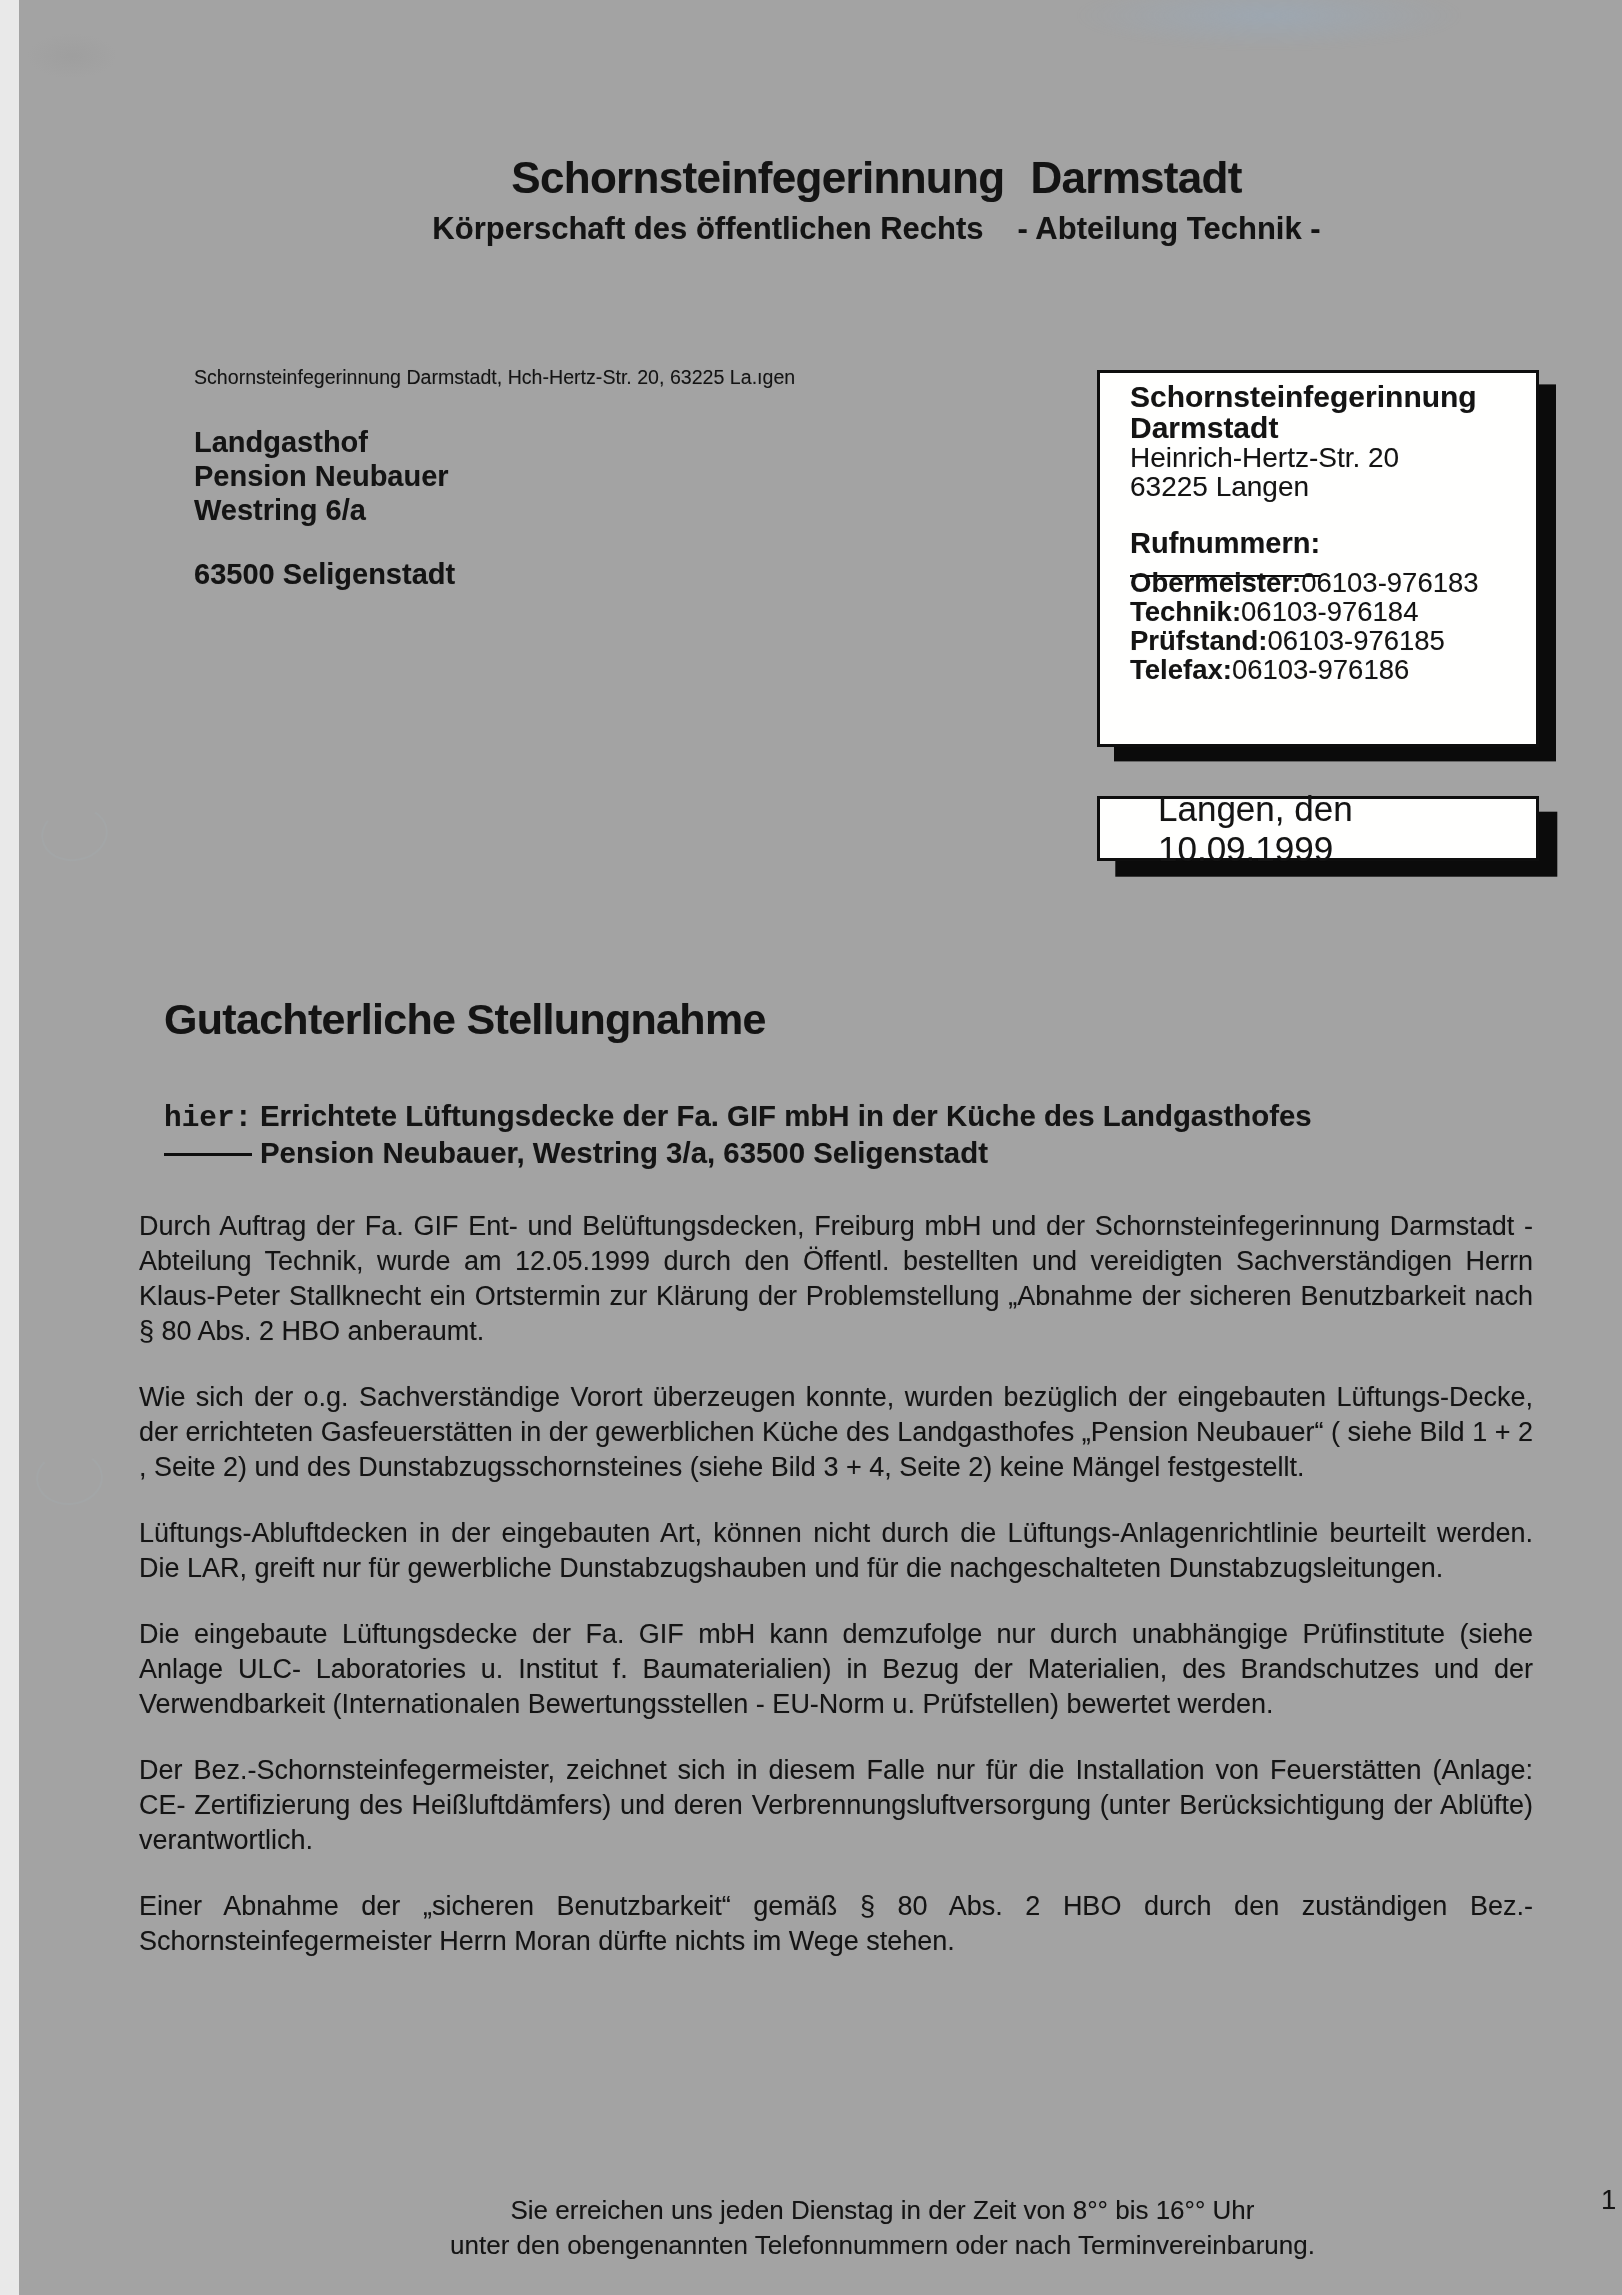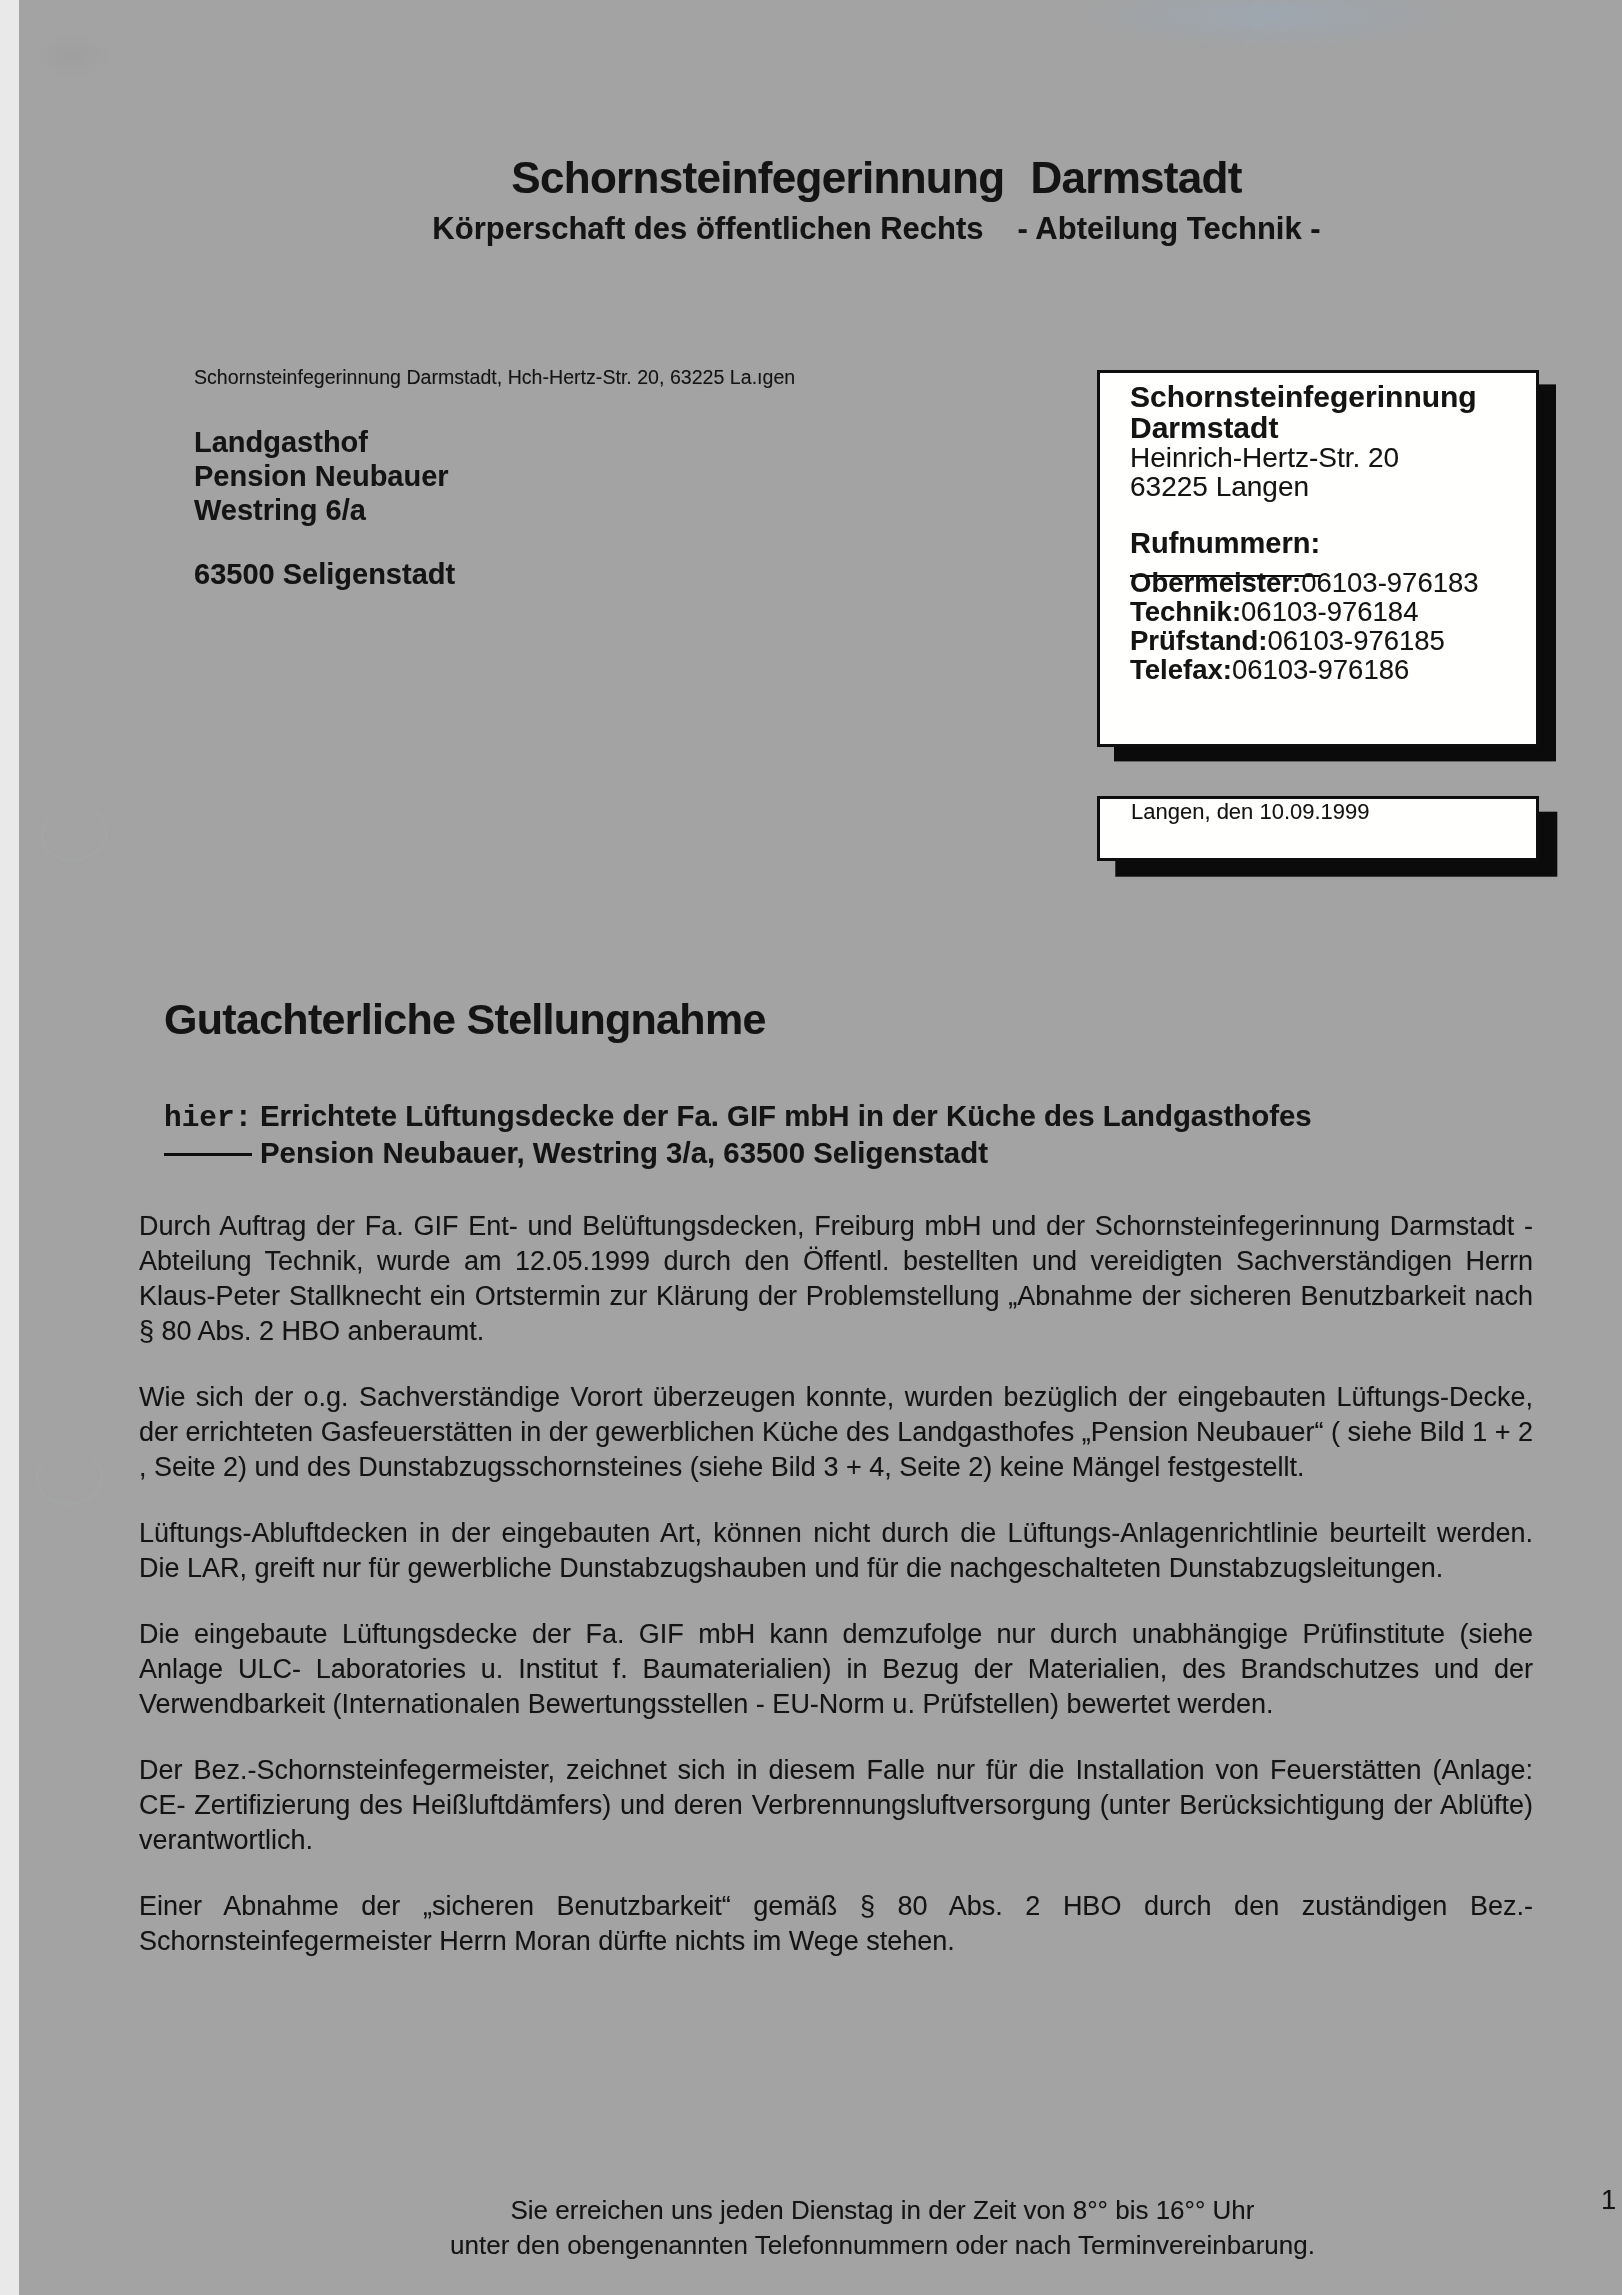--- a/index.html
+++ b/index.html
@@ -36,21 +36,21 @@
   .org{font-size:30px;font-weight:bold;line-height:31px;}
   .addr{font-size:28px;line-height:29px;}
   .phone-heading{margin-top:26px;font-size:29px;font-weight:bold;line-height:33px;}
   .phone-heading span{border-bottom:2.6px solid #0e0e0e;padding-bottom:16px;}
   .phones{margin-top:7.9px;}
   .phone-row{display:flex;font-size:27.5px;line-height:29px;}
   .phone-row .lbl{font-weight:bold;}
   
   .date-box{position:absolute;left:1078px;top:796px;width:442px;height:65px;box-sizing:border-box;
     background:#fffffe;border:3.3px solid #0e0e0e;box-shadow:18.3px 15.7px 0 0 #0b0b0b;
-    display:flex;padding-left:31px;font-size:22px;}
+    display:flex;align-items:center;padding-left:58px;font-size:35px;}
   
   .doc-title{position:absolute;left:145px;top:995px;font-size:43px;font-weight:bold;letter-spacing:-0.7px;}
   .subject{position:absolute;left:145px;top:1097px;font-size:29.4px;font-weight:bold;line-height:37px;}
   .subject .row{display:flex;}
   .subject .lbl{width:96px;flex:0 0 96px;}
   .subject .lbl span{border-bottom:3.3px solid #0e0e0e;padding-bottom:18px;font-family:Liberation Mono, monospace;}
   .body-text{position:absolute;left:120px;top:1209px;width:1394px;font-size:27px;line-height:35px;
     text-align:justify;}
   .body-text p{margin:0 0 31px 0;}
   

